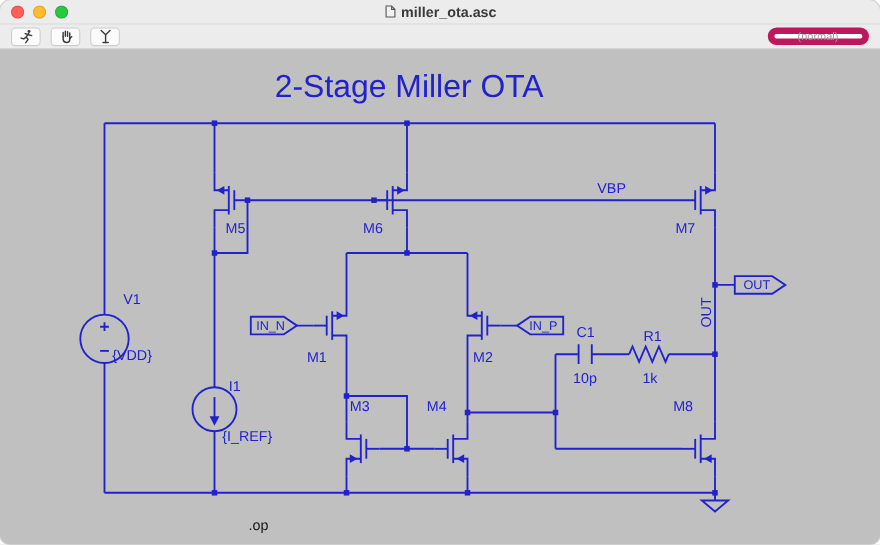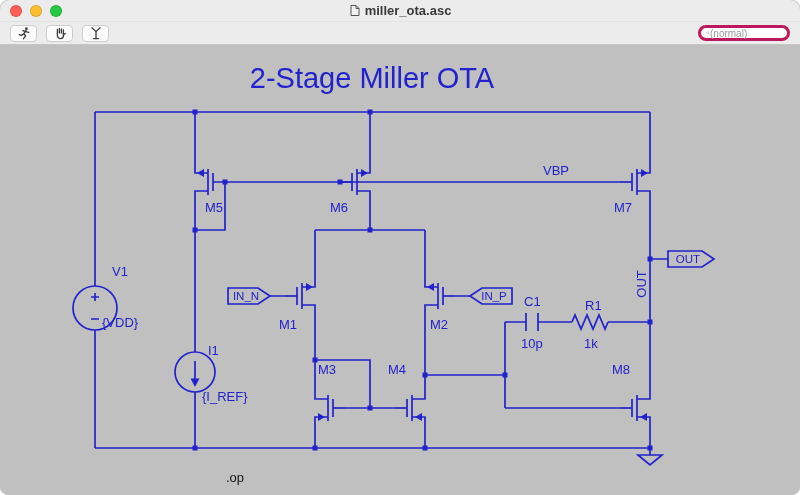--- a/index.html
+++ b/index.html
@@ -14,22 +14,22 @@
   .light.red    { background:#ff5f57; }
   .light.yellow { background:#febc2e; }
   .light.green  { background:#28c840; }
   .title { position:absolute; left:0; right:0; top:0; bottom:0; display:flex; justify-content:center;
            align-items:center; gap:5px; font-size:13px; font-weight:bold; color:#3a3a3a; }
   .toolbar { flex:0 0 23px; background:#ececec; border-bottom:1px solid #c5c5c5; display:flex;
              align-items:center; padding:0 10px; gap:9px; }
   .tbtn { width:27px; height:17px; background:#fbfbfb; border:1px solid #cdcdcd; border-radius:4px;
           display:flex; align-items:center; justify-content:center; cursor:pointer; }
   .tico { stroke:#3d3d3d; stroke-width:1.3; fill:none; stroke-linecap:round; stroke-linejoin:round; }
-  .search { margin-left:auto; width:92px; height:16px; background:#ffffff; border:3px solid #be185d;
-            border-radius:9px; display:flex; align-items:center; padding:0 5px; gap:0; }
+  .search { margin-left:auto; width:92px; height:16px; background:#ffffff; border:6px solid #be185d;
+            border-radius:9px; display:flex; align-items:center; padding:0 5px; gap:16px; }
   .search input { border:none; outline:none; width:72px; font-size:10px; color:#777; background:transparent;
                   font-family:"Liberation Sans", sans-serif; }
   .search input::placeholder { color:#9b9b9b; }
   .canvas { position:relative; flex:1 1 auto; background:var(--canvas); }
   svg text { font-family:"Liberation Sans", sans-serif; }
   .w  { fill:none; stroke:var(--wire); stroke-width:1.7; }
   .f  { fill:var(--wire); stroke:none; }
   .t  { fill:var(--wire); font-size:13px; }
   .tp { fill:var(--wire); font-size:11.5px; }
   .heading { fill:var(--wire); font-size:29px; }

